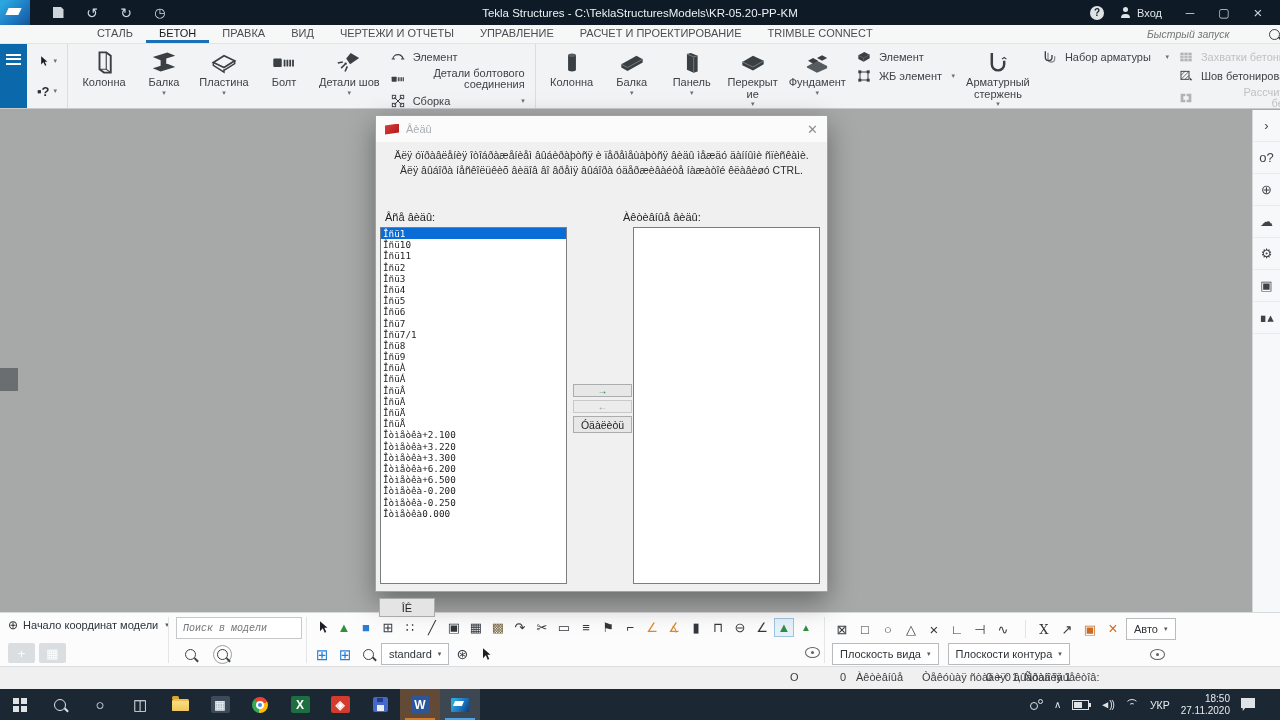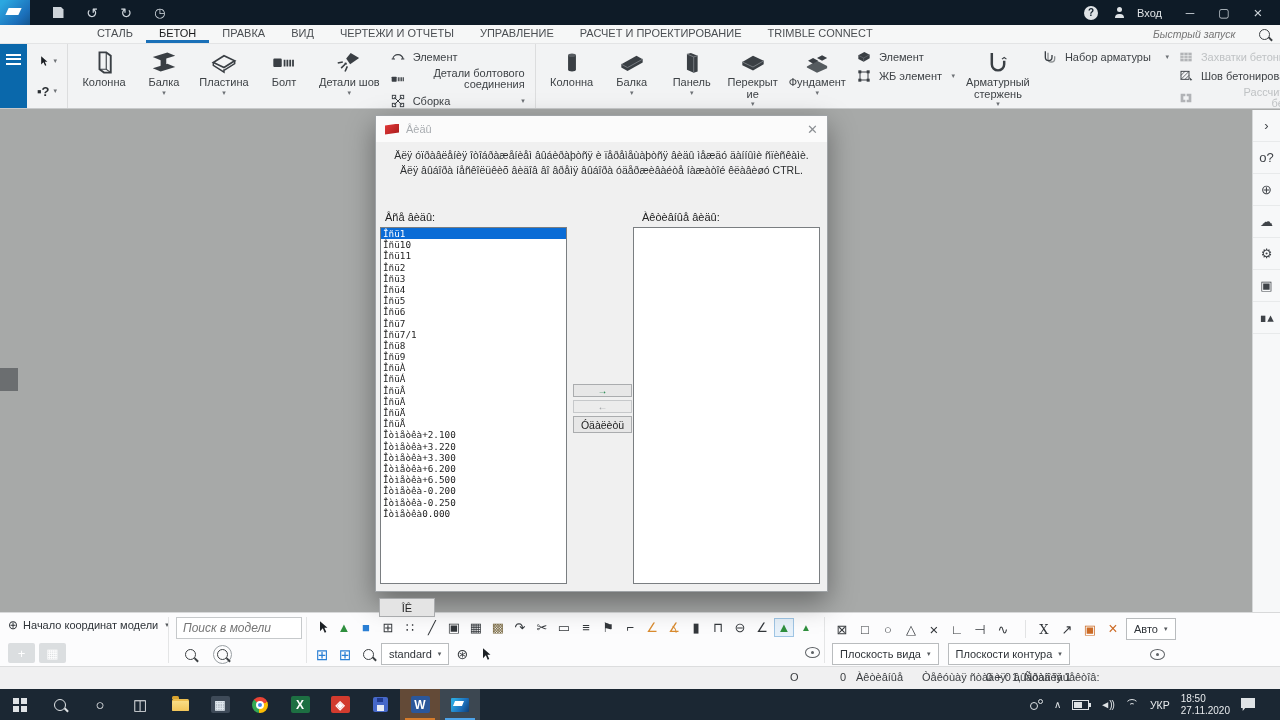--- a/index.html
+++ b/index.html
@@ -9,31 +9,31 @@
   .titlebar{position:absolute;top:0;left:0;right:0;height:25px;background:#0e1b27;
     display:flex;align-items:center;color:#dfe3e6;}
   .tekla-logo{width:30px;height:25px;background:linear-gradient(135deg,#2ba7e0 10%,#1b6fba 70%,#14568f);position:relative;flex:none;}
   .tekla-logo::after{content:"";position:absolute;left:7px;top:8px;width:13px;height:7px;background:#fff;transform:skewX(-25deg);}
   .tb-icons{display:flex;align-items:center;gap:14px;margin-left:18px;}
   .tbi.ttb{color:#cfd6dc;}
   .tb-title{position:absolute;left:50%;transform:translateX(-50%);font-size:11.5px;color:#eef1f3;white-space:nowrap;}
   .tb-right{margin-left:auto;display:flex;align-items:center;gap:16px;padding-right:12px;}
   .helpc span{display:flex;width:14px;height:14px;border-radius:50%;background:#dfe3e6;color:#14212d;
     font-size:10px;font-weight:bold;align-items:center;justify-content:center;}
-  .login{display:flex;align-items:center;gap:12px;font-size:11px;color:#dfe3e6;cursor:default;}
+  .login{display:flex;align-items:center;gap:6px;font-size:11px;color:#dfe3e6;cursor:default;}
   .person{width:11px;height:11px;position:relative;display:inline-block;}
   .person::before{content:"";position:absolute;top:0;left:3px;width:5px;height:5px;border-radius:50%;background:#dfe3e6;}
   .person::after{content:"";position:absolute;bottom:0;left:1px;width:9px;height:4px;border-radius:4px 4px 0 0;background:#dfe3e6;}
   .wctl span{font-size:12px;color:#dfe3e6;}
   
   .tabbar{position:absolute;top:25px;left:0;right:0;height:19px;background:#f6f7f7;
     display:flex;align-items:stretch;padding-left:84px;border-bottom:1px solid #e3e4e5;box-sizing:border-box;}
   .tab{font-size:11px;color:#4a4e52;display:flex;align-items:center;padding:0 13px;border-bottom:3px solid transparent;box-sizing:border-box;white-space:nowrap;}
   .tab.on{color:#17191b;border-bottom-color:#1a70b8;}
-  .qlaunch{margin-left:auto;display:flex;align-items:center;gap:8px;padding-right:10px;}
+  .qlaunch{margin-left:auto;display:flex;align-items:center;gap:24px;}
   .qlaunch input{border:none;background:transparent;font-family:"Liberation Sans",sans-serif;
     font-size:10.5px;font-style:italic;color:#555;width:96px;outline:none;}
   .magi{width:9px;height:9px;border:1.5px solid #3c4043;border-radius:50%;position:relative;display:inline-block;color:#3c4043;}
   .magi::after{content:"";position:absolute;width:5px;height:1.5px;background:#3c4043;right:-4px;bottom:-1px;transform:rotate(45deg);}
   .magi.boxed{outline:1px solid #9aa0a4;outline-offset:3px;}
   
   .ribbon{position:absolute;top:44px;left:0;right:0;height:65px;background:#f2f3f4;
     display:flex;align-items:stretch;border-bottom:1px solid #c7c9ca;box-sizing:border-box;}
   .rstrip{width:27px;background:#0a68ab;flex:none;position:relative;}
   .hamb{position:absolute;top:10px;left:6px;width:15px;height:11px;
@@ -99,21 +99,21 @@
   .tbi.boxbtn{width:27px;height:20px;background:#d8dbdd;border-radius:2px;}
   .tbi.boxbtn span{color:#fff;font-size:13px;}
   .tsep{width:9px;height:18px;border-right:1px solid #e2e3e4;margin-right:5px;}
   .tcombo{height:20px;border:1px solid #b9bcbe;background:#fff;display:flex;align-items:center;gap:6px;
     padding:0 7px;font-size:11px;color:#2e3338;white-space:nowrap;}
   .ccaret{font-size:7px;color:#55595d;}
   .origin{display:flex;align-items:center;gap:5px;font-size:11px;color:#2e3338;white-space:nowrap;}
   .origin .oic{font-size:12px;color:#2e3338;}
   .origin .ccaret{margin-left:2px;}
   .searchbox{width:126px;height:22px;border:1px solid #c6c9cb;background:#fff;box-sizing:border-box;
-    font-family:Liberation Sans, sans-serif;font-size:12px;font-style:italic;color:#555;padding:0 6px;outline:none;}
+    font-family:Liberation Mono, monospace;font-size:10px;font-style:italic;color:#555;padding:0 6px;outline:none;}
   .eyei{width:13px;height:9px;border:1.4px solid #5d6165;border-radius:50%;position:relative;display:inline-block;}
   .eyei::after{content:"";position:absolute;left:50%;top:50%;width:3px;height:3px;margin:-1.5px 0 0 -1.5px;border-radius:50%;background:#5d6165;}
   .eyewrap{position:absolute;width:18px;height:14px;display:flex;align-items:center;justify-content:center;}
   
   .statusbar{position:absolute;top:666px;left:0;right:0;height:23px;background:#f0f0f1;border-top:1px solid #dcddde;box-sizing:border-box;}
   .statusbar span{position:absolute;top:4px;font-size:11px;color:#3a3d40;white-space:nowrap;}
   
   .taskbar{position:absolute;top:689px;left:0;right:0;height:31px;background:#1b2733;display:flex;align-items:stretch;color:#dfe3e6;}
   .task{width:40px;display:flex;align-items:center;justify-content:center;position:relative;flex:none;}
   .task.warm{background:rgba(199,124,61,.42);}
@@ -145,21 +145,21 @@
   .batt{width:15px;height:8px;border:1.2px solid #dfe3e6;position:relative;}
   .batt::before{content:"";position:absolute;left:1px;top:1px;bottom:1px;width:8px;background:#dfe3e6;}
   .batt::after{content:"";position:absolute;right:-3px;top:2px;width:2px;height:4px;background:#dfe3e6;}
   .spk{font-size:10px;letter-spacing:-1px;}
   .wifi{width:14px;height:11px;position:relative;overflow:hidden;}
   .wifi::before{content:"";position:absolute;left:0;top:0;width:14px;height:14px;border:1.5px solid #dfe3e6;border-radius:50%;
     clip-path:polygon(50% 50%,0 0,100% 0);box-sizing:border-box;}
   .wifi::after{content:"";position:absolute;left:4px;top:4px;width:6px;height:6px;border:1.5px solid #dfe3e6;border-radius:50%;
     clip-path:polygon(50% 50%,0 0,100% 0);box-sizing:border-box;}
   .lang{font-size:10.5px;color:#e8ebee;}
-  .clock{font-size:10px;line-height:11.5px;text-align:left;color:#e8ebee;}
+  .clock{font-size:10px;line-height:11.5px;text-align:right;color:#e8ebee;}
   .ac{width:14px;height:13px;background:#dfe3e6;clip-path:polygon(0 0,100% 0,100% 76%,30% 76%,12% 100%,12% 76%,0 76%);}
   .sliver{width:5px;border-left:1px solid #3a4654;}
   .hiddensvg{position:absolute;width:0;height:0;overflow:hidden;}
 </style>
 </head>
 <body>
 
 <svg class="hiddensvg" xmlns="http://www.w3.org/2000/svg">
   <symbol id="i-cursor" viewBox="0 0 24 24">
       <path d="M8 2v16l4.5-4.7 3 7 2.5-1-3-6.8H20z"></path>
@@ -274,20 +274,21 @@
         <div class="tbi ttb">
           <span style="font-size: 14px; color: rgb(207, 214, 220);">↺</span>
         </div>
         <div class="tbi ttb">
           <span style="font-size: 14px; color: rgb(207, 214, 220);">↻</span>
         </div>
         <div class="tbi ttb">
           <span style="font-size: 13px; color: rgb(207, 214, 220);">◷</span>
         </div>
       </div>
+    <div class="tb-title">Tekla Structures - C:\TeklaStructuresModels\KR-05.20-PP-KM</div>
     <div class="tb-right">
       <div class="helpc">
           <span>?</span>
         </div>
       <div class="login">
         <span class="person"></span>
         <span>Вход</span>
       </div>
       <div class="tb-icons wctlrow" style="margin-left:2px">
           <div class="tbi wctl">
@@ -515,21 +516,21 @@
       <span class="dred"></span>
       <span class="ttext">Âèäû</span>
       <span class="dclose">✕</span>
     </div>
     <div class="dbody">
       <div class="dinstr">
         <div>Äëÿ óïðàâëåíèÿ îòîáðàæåíèåì âûáèðàþòñÿ è ïåðåìåùàþòñÿ âèäû ìåæäó äàííûìè ñïèñêàìè.</div>
         <div>Äëÿ âûáîðà íåñêîëüêèõ âèäîâ âî âðåìÿ âûáîðà óäåðæèâàéòå íàæàòîé êëàâèøó CTRL.</div>
       </div>
       <div class="dlabel" style="left:9px">Âñå âèäû:</div>
-      <div class="dlabel" style="left:266px">Àêòèâíûå âèäû:</div>
+      <div class="dlabel" style="left:247px">Àêòèâíûå âèäû:</div>
       <div class="dlist" style="left:4px">
           <div class="lrow sel">Îñü1</div>
           <div class="lrow">Îñü10</div>
           <div class="lrow">Îñü11</div>
           <div class="lrow">Îñü2</div>
           <div class="lrow">Îñü3</div>
           <div class="lrow">Îñü4</div>
           <div class="lrow">Îñü5</div>
           <div class="lrow">Îñü6</div>
           <div class="lrow">Îñü7</div>

